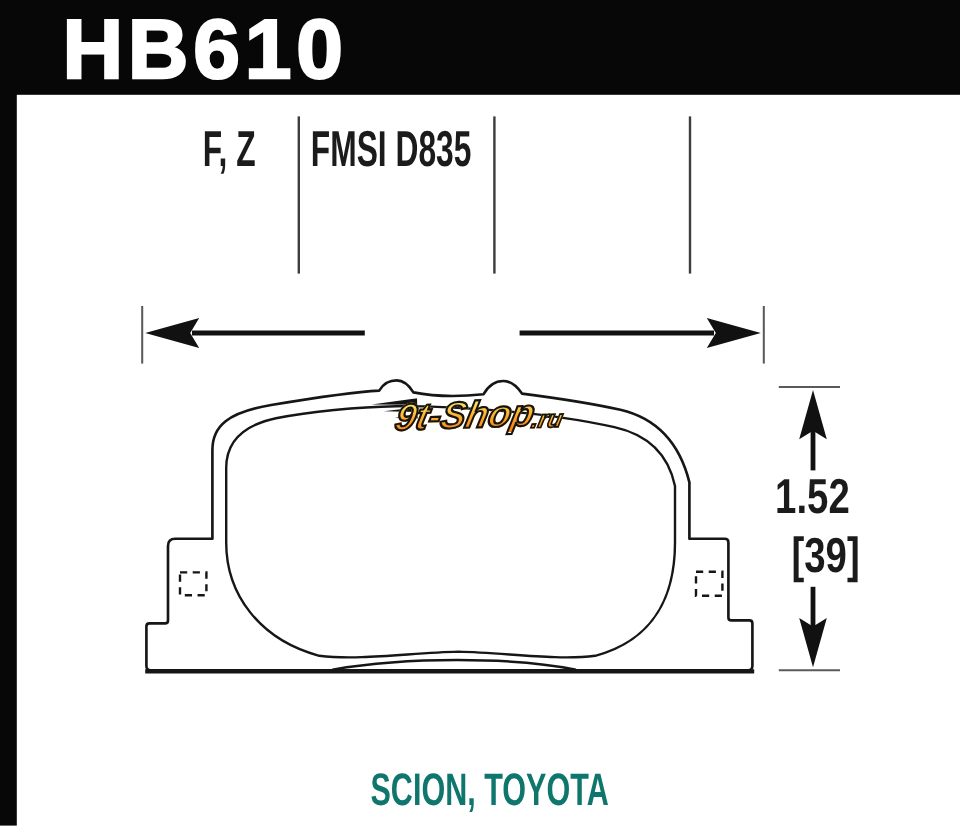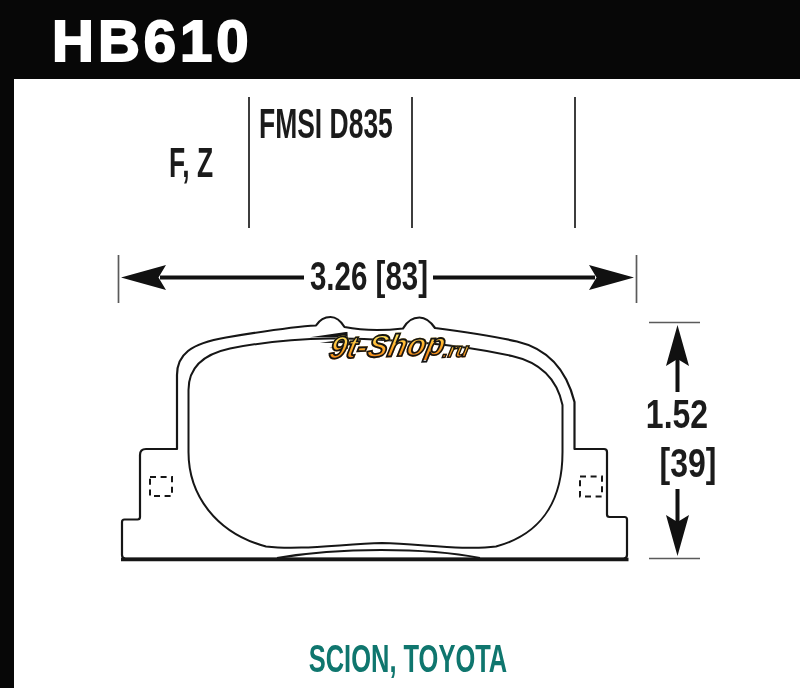--- a/index.html
+++ b/index.html
@@ -1,28 +1,28 @@
 <!DOCTYPE html>
 <html><head>
 <meta charset="utf-8">
 <style>
   html,body{margin:0;padding:0;}
   .page{position:relative;width:800px;height:691px;background:#ffffff;overflow:hidden;font-family:"Liberation Sans",sans-serif;}
   .abs{position:absolute;}
   .bar-top{left:0;top:0;width:800px;height:79px;background:#070707;}
   .bar-left{left:0;top:0;width:14px;height:688px;background:#070707;}
-  .part-number{left:52px;top:41px;transform:translateY(-50%);color:#ffffff;font-size:58px;font-weight:bold;letter-spacing:4px;-webkit-text-stroke:2px #ffffff;line-height:1;white-space:nowrap;}
+  .part-number{left:52px;top:41px;transform:translateY(-50%);color:#ffffff;font-size:70px;font-weight:bold;letter-spacing:4px;-webkit-text-stroke:2px #ffffff;line-height:1;white-space:nowrap;}
   .divider{top:97px;height:131px;width:2px;background:#3d3d3d;}
   .d1{left:248px;} .d2{left:411px;} .d3{left:574px;}
   .spec{top:125px;color:#1b1b1b;font-size:42px;font-weight:bold;line-height:1;white-space:nowrap;}
   .spec-center{transform:translate(-50%,-52%);}
   .spec-left{transform:translateY(-52%);}
   .spec-center>span{display:inline-block;transform:scaleX(0.63);}
   .spec-left>span{display:inline-block;transform:scaleX(0.63);transform-origin:left center;}
-  .fz{left:191px;margin-top:39px;} .fmsi{left:259px;text-align:right;} .thick{left:580px;}
+  .fz{left:191px;} .fmsi{left:259px;text-align:right;} .thick{left:580px;}
   .thick>span{transform:scaleX(0.67);}
   .dimlabel{color:#1b1b1b;font-weight:bold;line-height:1;white-space:nowrap;transform:translate(-50%,-52%);}
   .dimlabel>span{display:inline-block;transform:scaleX(0.72);}
   .dim-w{left:369px;top:277px;font-size:41px;}
   .dim-h1{left:677px;top:415px;font-size:41px;}
   .dim-h2{left:688px;top:464px;font-size:41px;}
   .dim-h1>span,.dim-h2>span{transform:scaleX(0.78);}
   .footer-apps{left:408px;top:660px;color:#0f766e;font-size:38px;font-weight:bold;line-height:1;white-space:nowrap;transform:translate(-50%,-52%);}
   .footer-apps>span{display:inline-block;transform:scaleX(0.67);}
   .drawing{left:0;top:0;}
@@ -94,21 +94,20 @@
          C 490 351 455 345.5 420 342.5
          C 395 340.5 360 338 330 338.5
          C 298 339 258 343 230 348.5
          C 202 354.5 188.5 368 188.5 390 Z"></path>
     <path fill="none" stroke="#161616" stroke-width="2" d="M 277 558 C 315 551.5 345 550 381 550 C 417 550 447 551.5 480 558"></path>
     <line x1="121" y1="559.5" x2="628.5" y2="559.5" stroke="#161616" stroke-width="3.6"></line>
     <rect x="150" y="477" width="22" height="19" fill="none" stroke="#161616" stroke-width="2" stroke-dasharray="6 4.6"></rect>
     <rect x="580" y="476.5" width="22" height="20" fill="none" stroke="#161616" stroke-width="2" stroke-dasharray="6 4.6"></rect>
   </svg>
 
-  <div class="abs dimlabel dim-w"><span>3.26 [83]</span></div>
   <div class="abs dimlabel dim-h1"><span>1.52</span></div>
   <div class="abs dimlabel dim-h2"><span>[39]</span></div>
 
   <div class="abs watermark">
     <svg class="wing" width="40" height="19" viewBox="0 0 40 19">
       <polygon points="0,4 38,0 38,5.5" fill="#141414"></polygon>
       <polygon points="10,10 38,7.5 38,11.5" fill="#141414"></polygon>
       <polygon points="19,15.5 38,13 38,17" fill="#141414"></polygon>
     </svg>
     <span class="wm-text">9t-Shop</span><span class="wm-tld">.ru</span>

